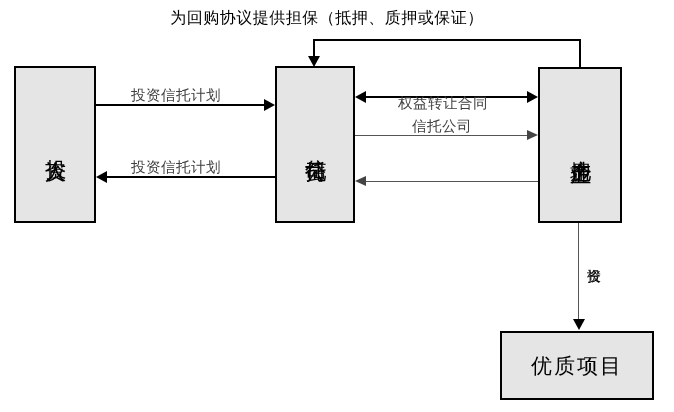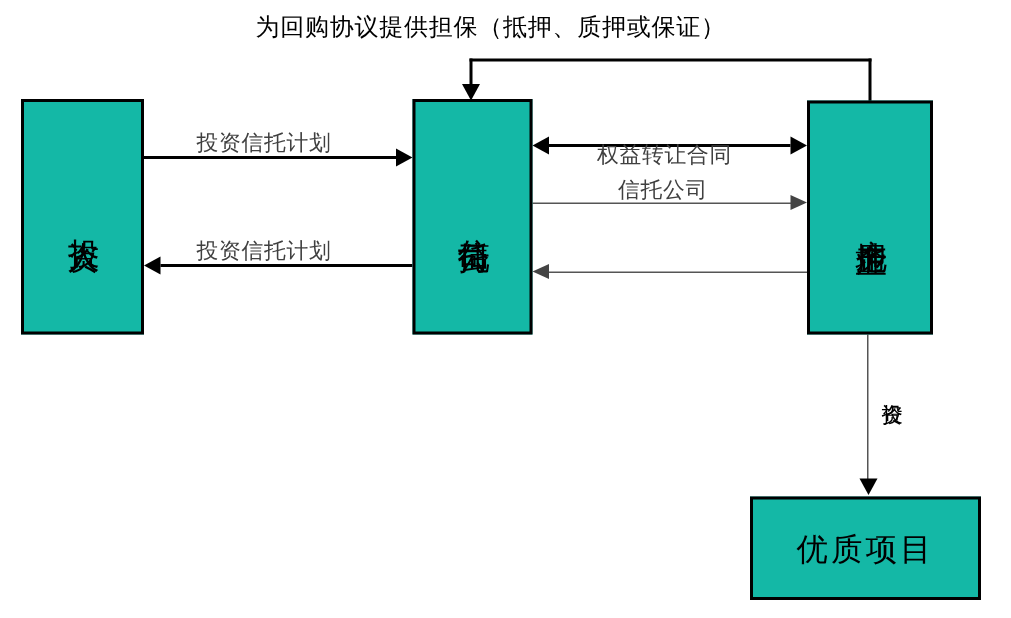--- a/index.html
+++ b/index.html
@@ -15,21 +15,21 @@
     position: relative;
     width: 674px;
     height: 412px;
     background: #ffffff;
     overflow: hidden;
   }
   .box {
     position: absolute;
     box-sizing: border-box;
     border: 2px solid #000000;
-    background: #14b8a6;
+    background: #e5e5e5;
     display: flex;
     align-items: center;
     justify-content: center;
     z-index: 5;
   }
   .box-vtext {
     writing-mode: vertical-rl;
     text-orientation: upright;
     font-size: 21px;
     line-height: 1.12;

